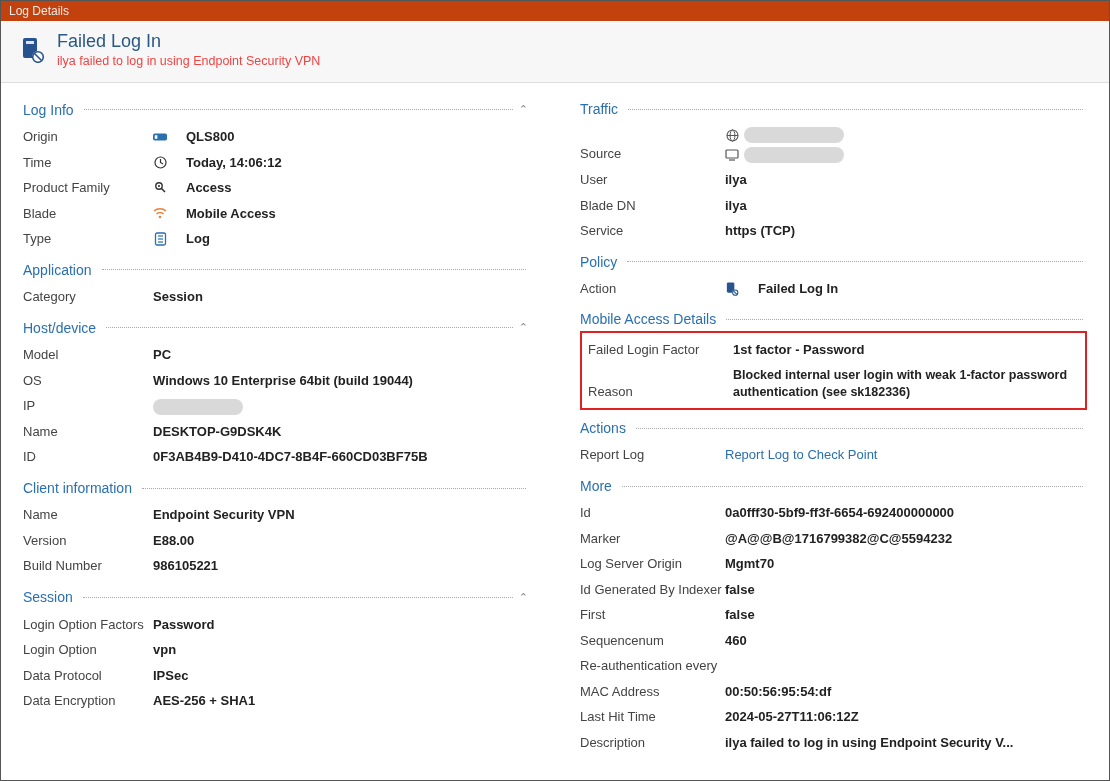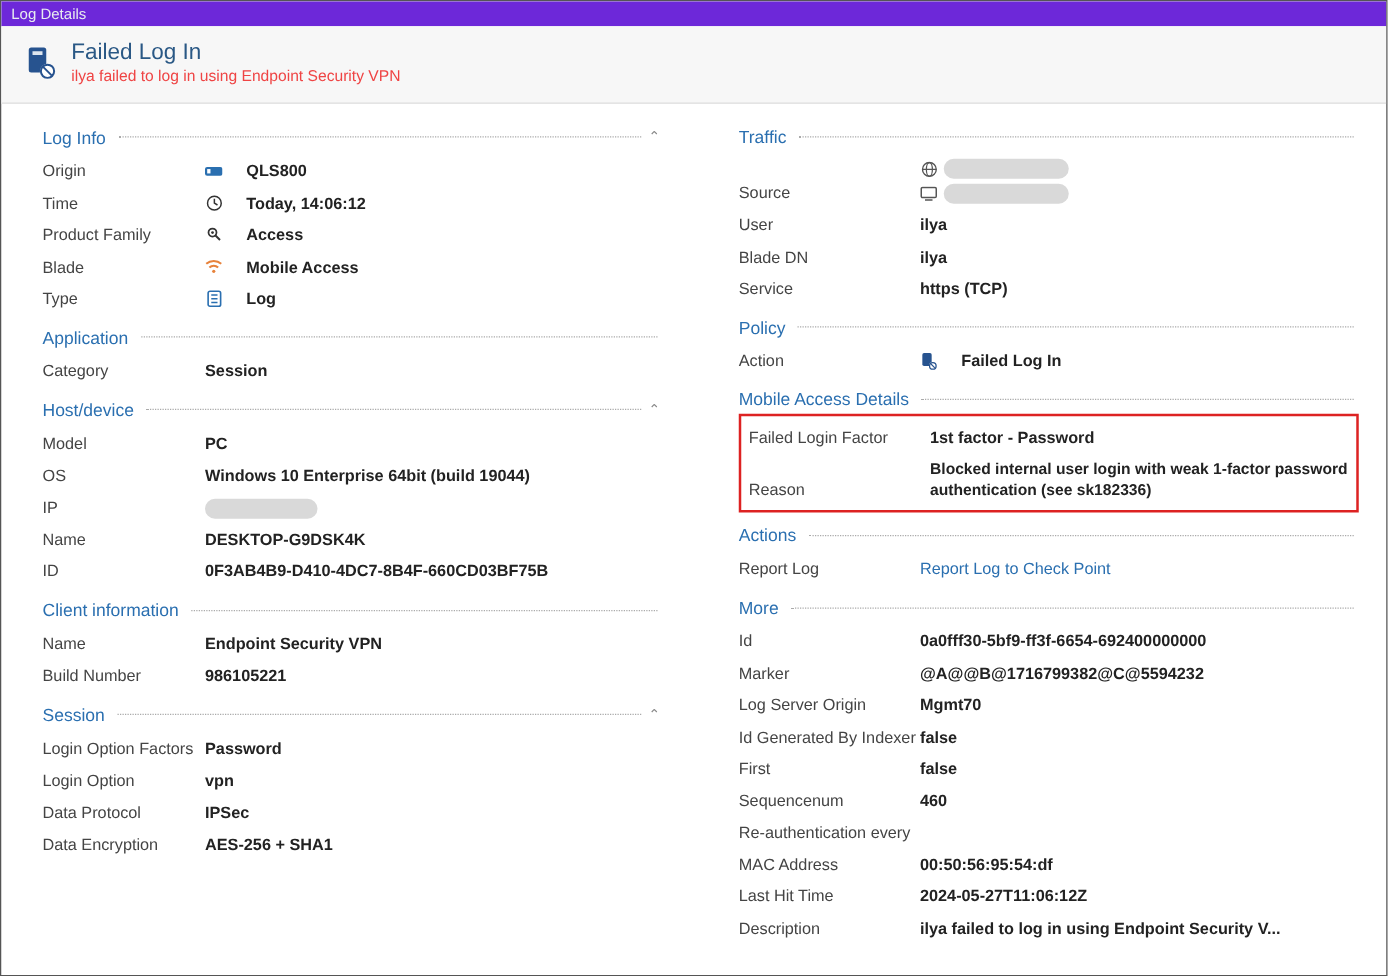--- a/index.html
+++ b/index.html
@@ -7,21 +7,21 @@
     font-family: "Segoe UI", Arial, sans-serif;
     font-size: 13px;
     color: #333;
     background: #fff;
     width: 1110px;
     height: 781px;
     border: 1px solid #555;
     overflow: hidden;
   }
   .titlebar {
-    background: #6d28d9;
+    background: #c2410c;
     color: #e8ecef;
     font-size: 12px;
     padding: 3px 8px;
     height: 20px;
   }
   .page-header {
     display: flex;
     align-items: center;
     padding: 10px 18px 14px 18px;
     border-bottom: 1px solid #ddd;
@@ -41,21 +41,21 @@
   }
   .page-header .ph-sub {
     font-size: 12.5px;
     color: #ef4444;
   }
   .columns {
     display: flex;
     padding: 8px 22px 10px 22px;
     gap: 50px;
   }
-  .col { flex: 1; min-width: 0; margin-left: 11px; }
+  .col { flex: 1; min-width: 0; }
   .section { margin-top: 10px; margin-bottom: 8px; }
   .sec-title-row {
     display: flex;
     align-items: center;
     margin-bottom: 6px;
   }
   .sec-title {
     color: #2a6fb0;
     font-size: 14px;
     font-weight: 400;
@@ -257,20 +257,24 @@
     <div class="section">
       <div class="sec-title-row">
         <span class="sec-title">Client information</span>
         <span class="dots"></span>
       </div>
       <div class="row">
           <span class="lbl">Name</span>
         <span class="val">Endpoint Security VPN</span>
         </div>
       <div class="row">
+          <span class="lbl">Version</span>
+        <span class="val">E88.00</span>
+        </div>
+      <div class="row">
           <span class="lbl">Build Number</span>
         <span class="val">986105221</span>
         </div>
     </div>
 
     <div class="section">
       <div class="sec-title-row">
         <span class="sec-title">Session</span>
         <span class="dots"></span>
         <span class="chev">⌃</span>

